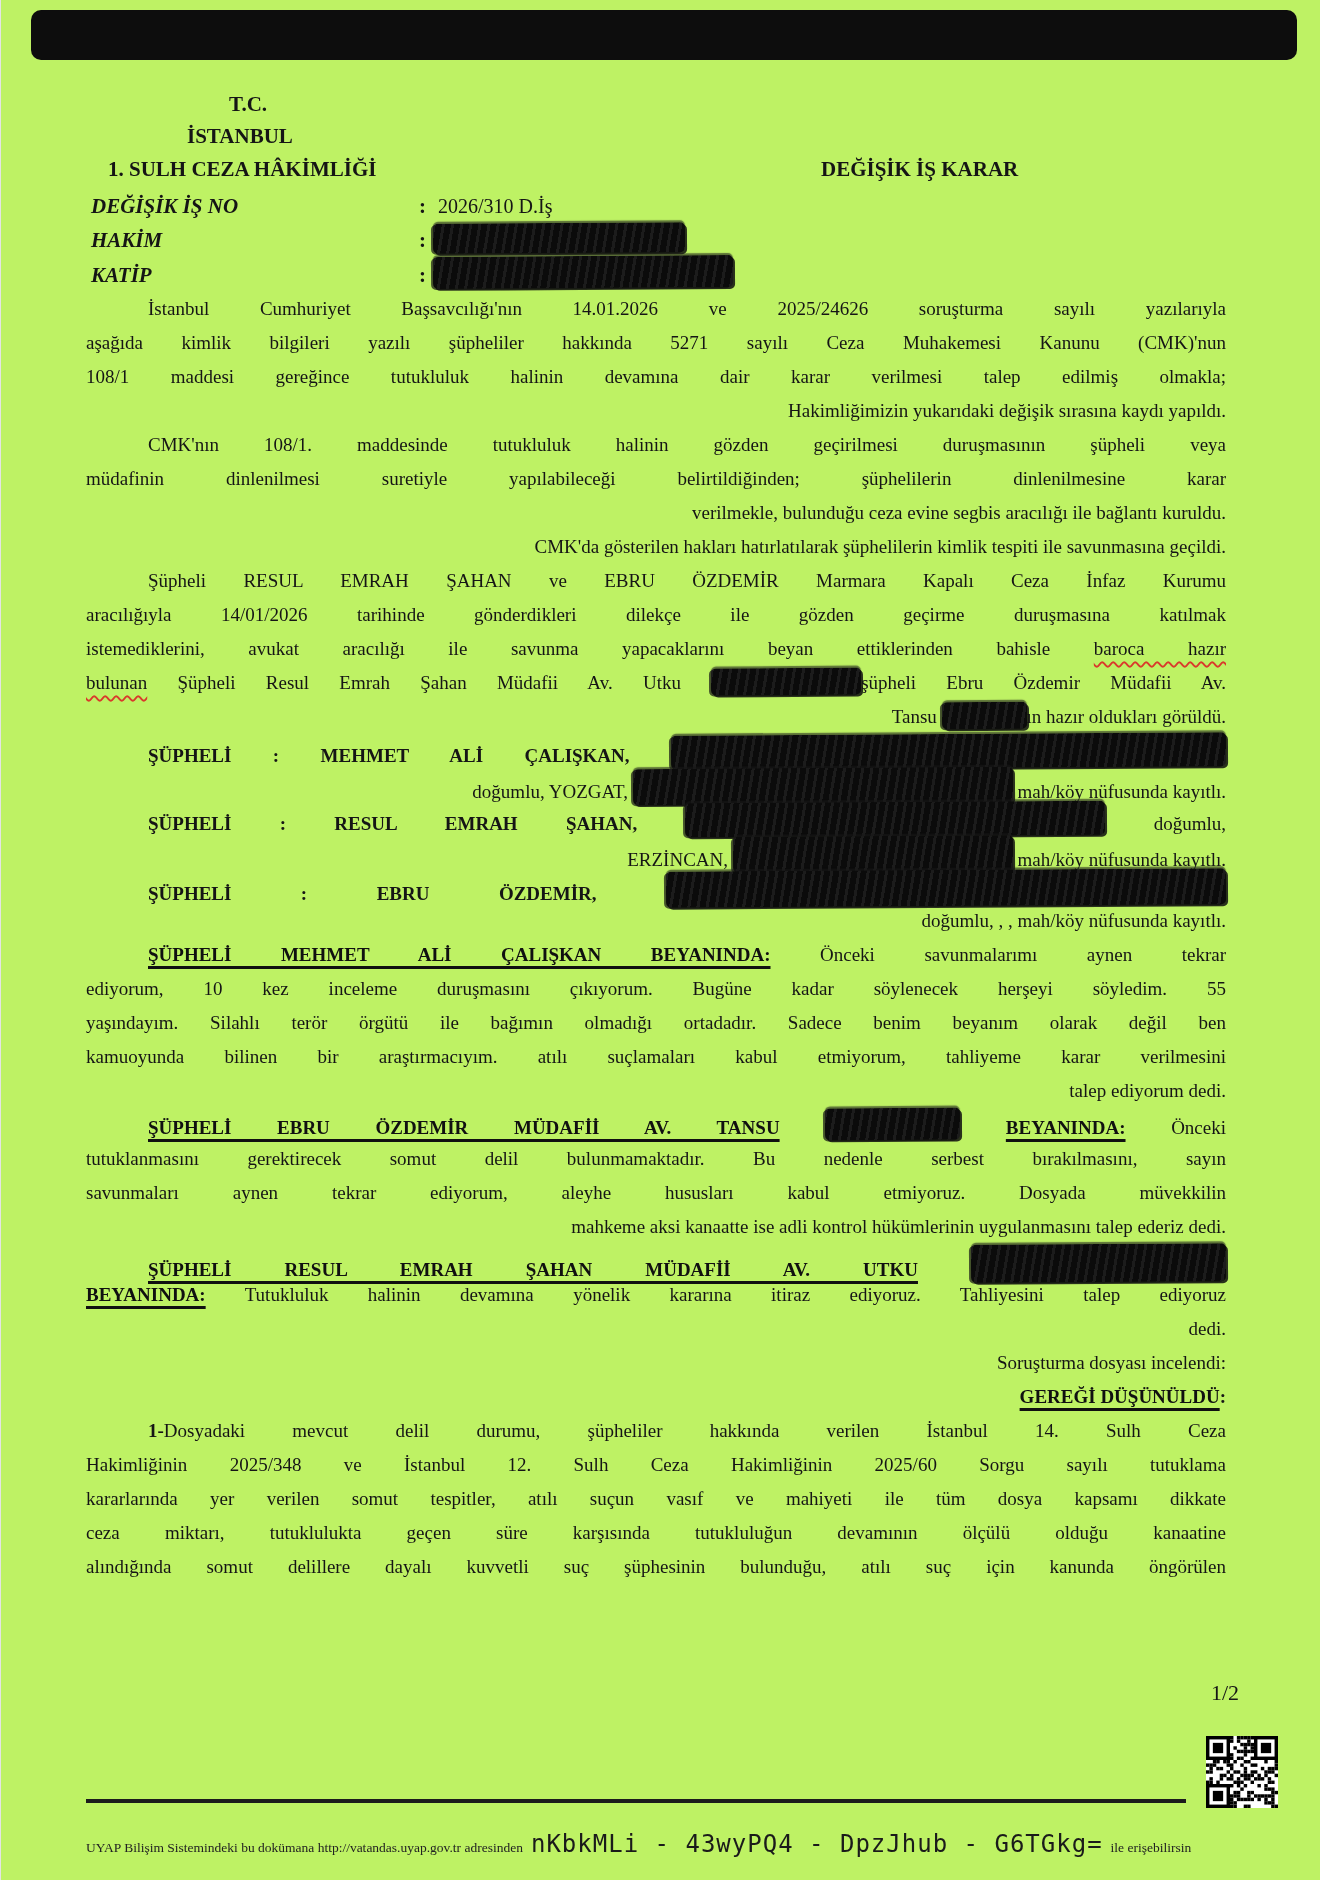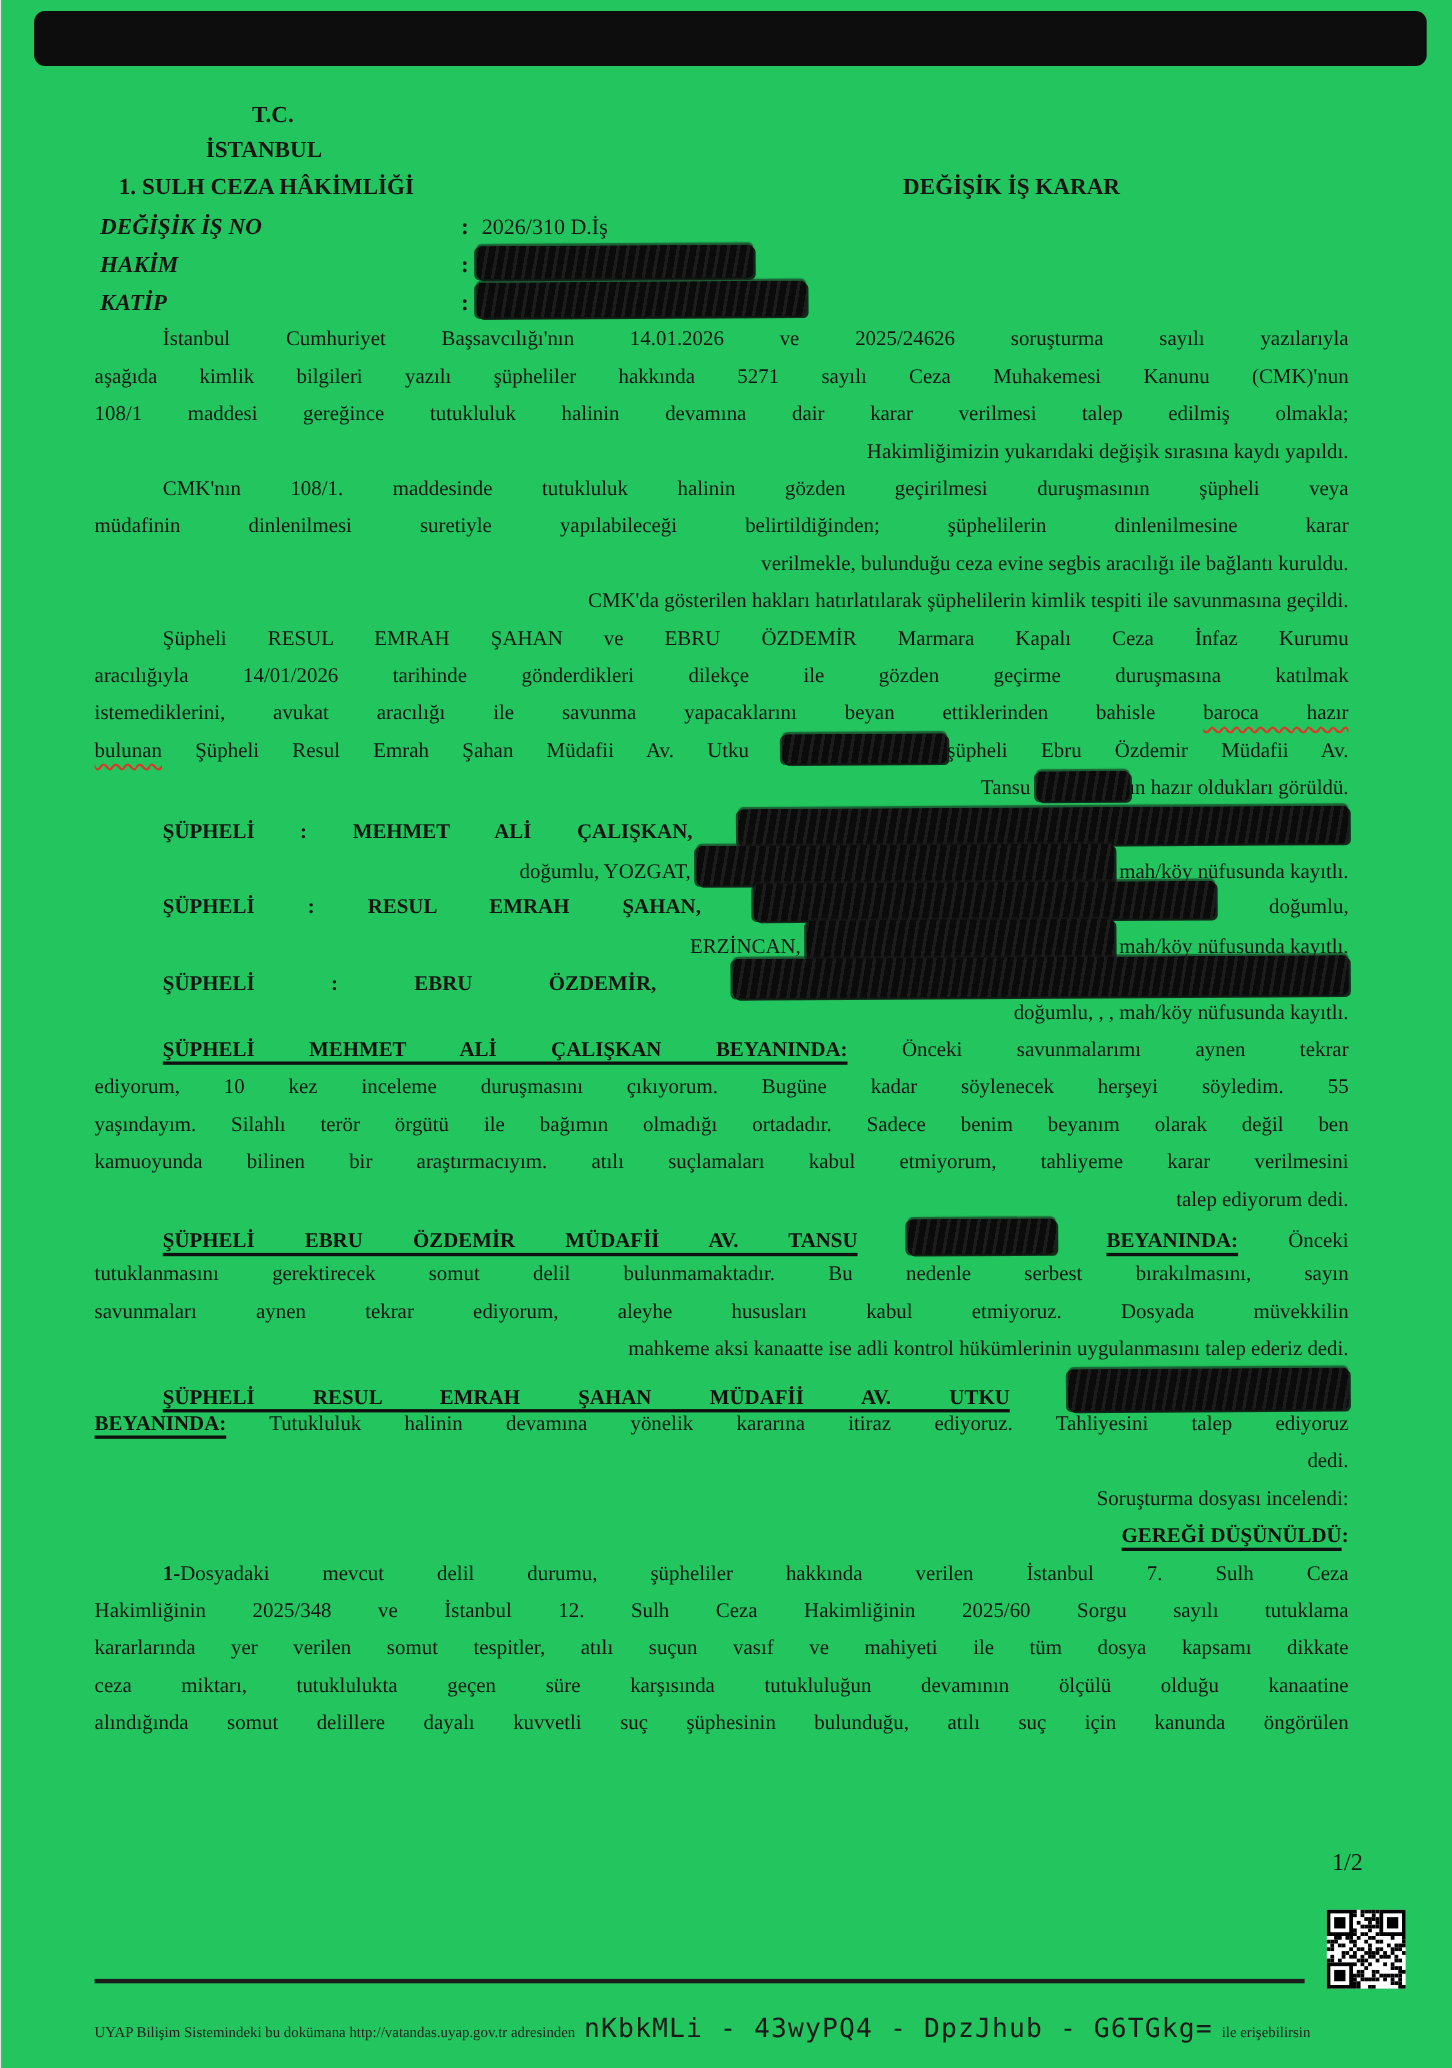--- a/index.html
+++ b/index.html
@@ -1,19 +1,19 @@
 <!DOCTYPE html>
 <html><head>
 <meta charset="utf-8">
 <style>
   html,body{margin:0;padding:0;background:#fff;}
   .page{
     position:relative;
     width:1320px;height:1880px;
-    background:#22c55e;
+    background:#bef264;
     border-left:1px solid #e4e4e4;
     font-family:"Liberation Serif", serif;
     color:#151515;
     overflow:hidden;
   }
   
   .top-bar{
     position:absolute;left:30px;top:10px;width:1266px;height:50px;
     background:#0d0d0d;border-radius:10px;
   }
@@ -137,21 +137,21 @@
         <div class="line just"><span class="seg-u">BEYANINDA:</span><span> Tutukluluk halinin devamına yönelik kararına itiraz ediyoruz. Tahliyesini talep ediyoruz</span></div>
         <div class="line"><span>dedi.</span></div>
       </div>
       <div>
         <div class="line ind"><span>Soruşturma dosyası incelendi:</span></div>
       </div>
       <div>
         <div class="line ind"><span class="seg-u">GEREĞİ DÜŞÜNÜLDÜ</span><span class="seg-b">:</span></div>
       </div>
       <div>
-        <div class="line just ind"><span class="seg-b">1-</span><span>Dosyadaki mevcut delil durumu, şüpheliler hakkında verilen İstanbul 7. Sulh Ceza</span></div>
+        <div class="line just ind"><span class="seg-b">1-</span><span>Dosyadaki mevcut delil durumu, şüpheliler hakkında verilen İstanbul 14. Sulh Ceza</span></div>
         <div class="line just"><span>Hakimliğinin 2025/348 ve İstanbul 12. Sulh Ceza Hakimliğinin 2025/60 Sorgu sayılı tutuklama</span></div>
         <div class="line just"><span>kararlarında yer verilen somut tespitler, atılı suçun vasıf ve mahiyeti ile tüm dosya kapsamı dikkate</span></div>
         <div class="line just"><span>ceza miktarı, tutuklulukta geçen süre karşısında tutukluluğun devamının ölçülü olduğu kanaatine</span></div>
         <div class="line just"><span>alındığında somut delillere dayalı kuvvetli suç şüphesinin bulunduğu, atılı suç için kanunda öngörülen</span></div>
       </div>
     </div>
 
   <div class="pagenum">1/2</div>
 
   <div class="qr" id="qr"><svg xmlns="http://www.w3.org/2000/svg" width="72" height="72" viewBox="0 0 72 72">

